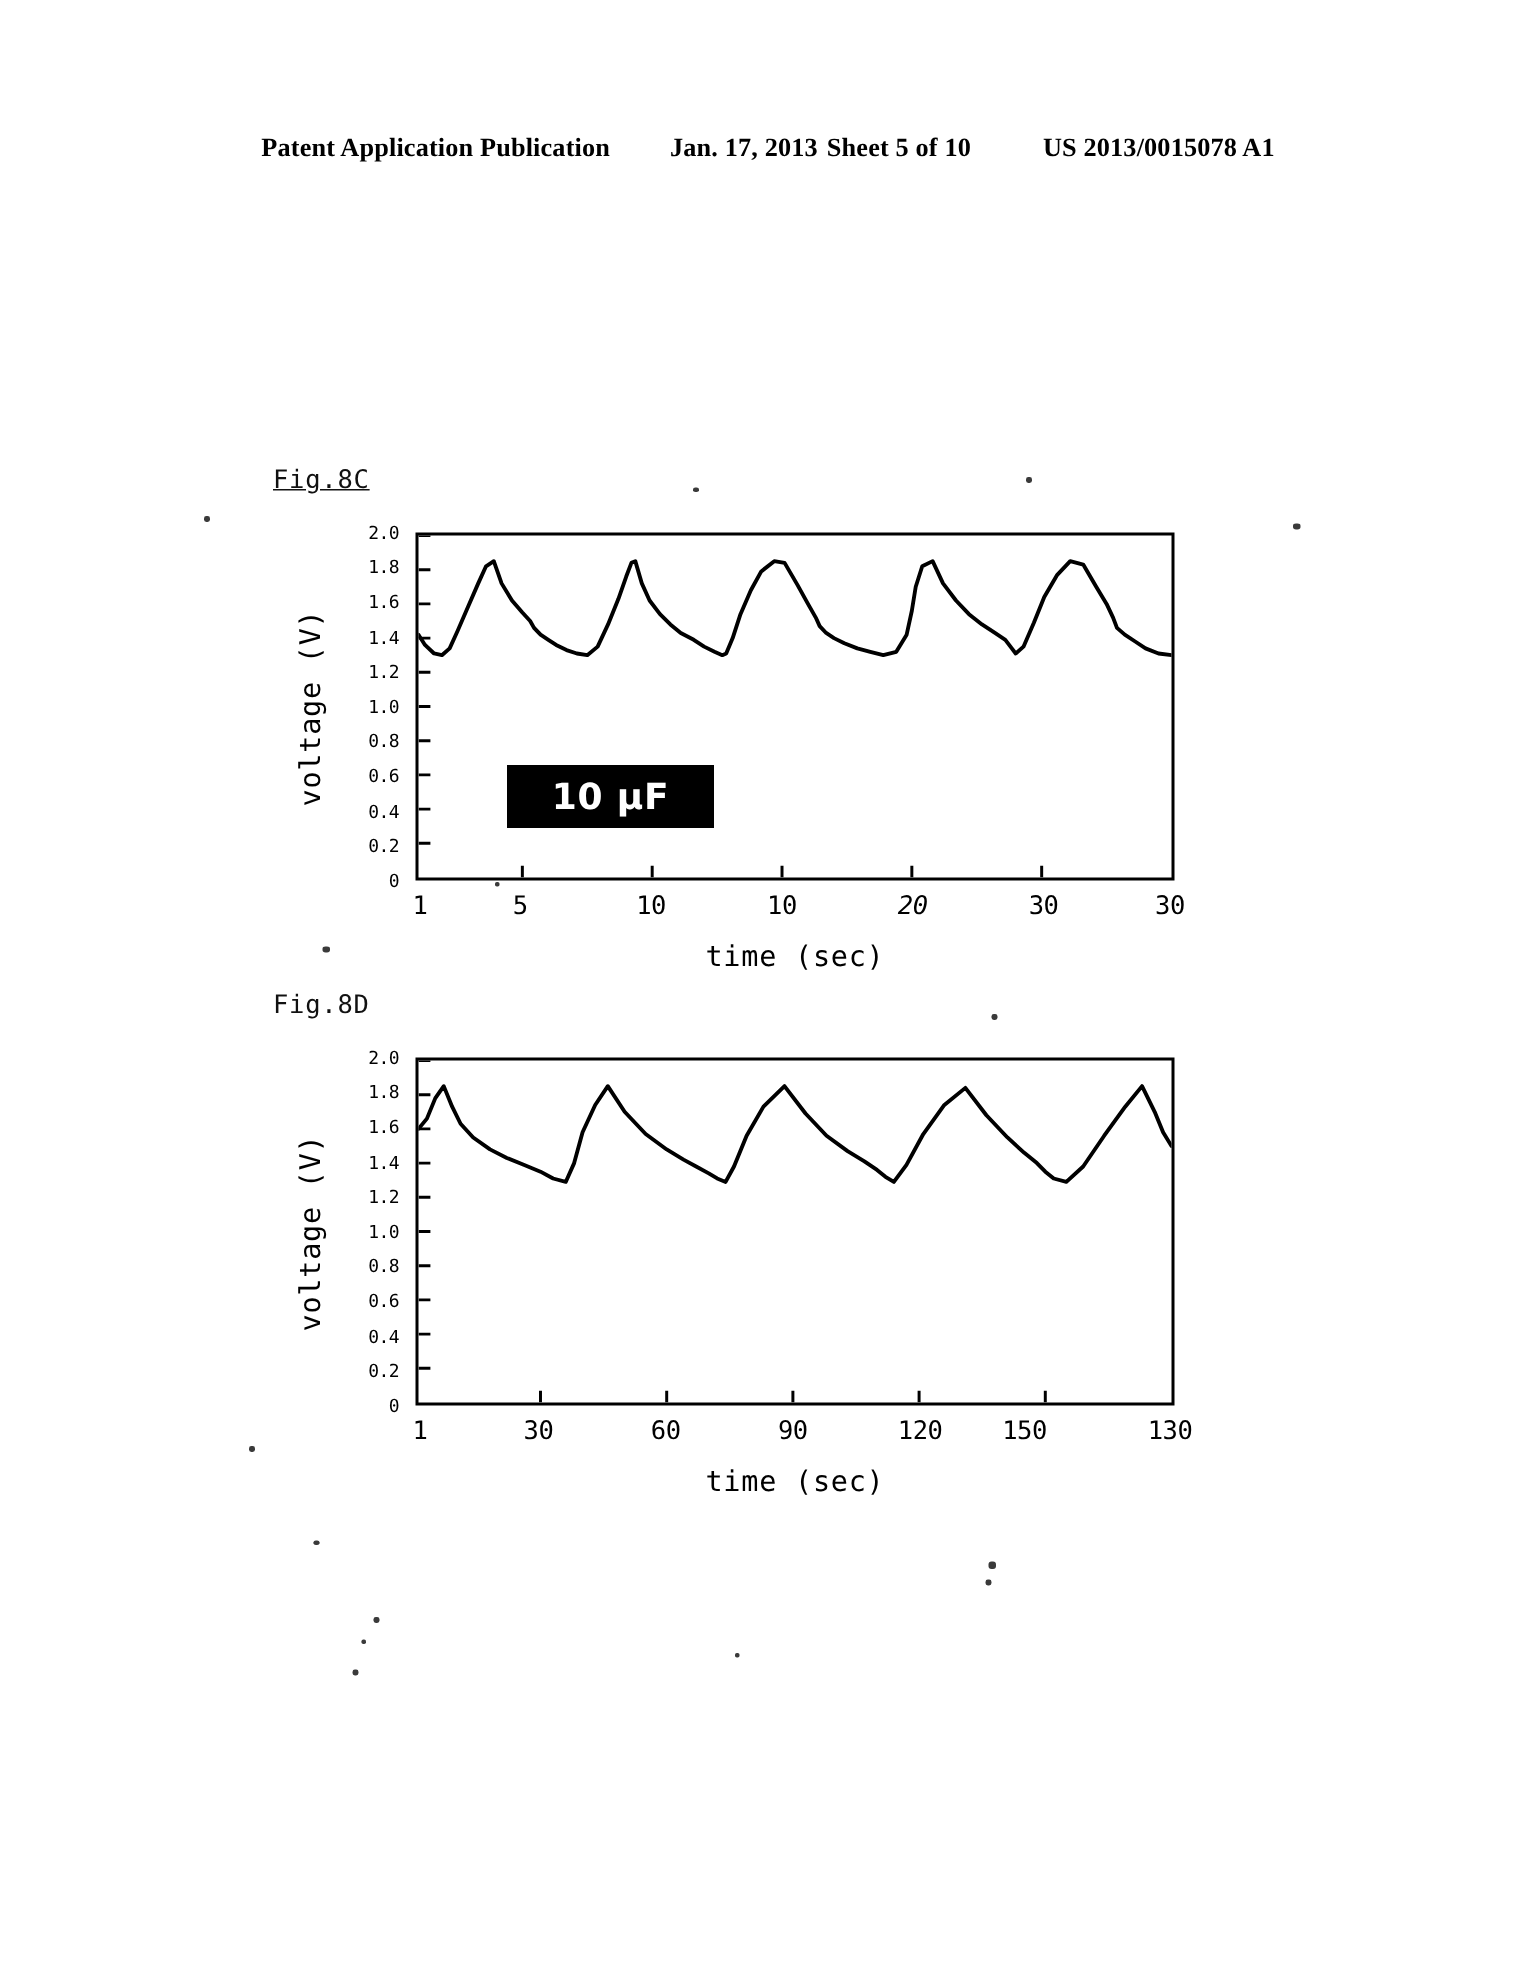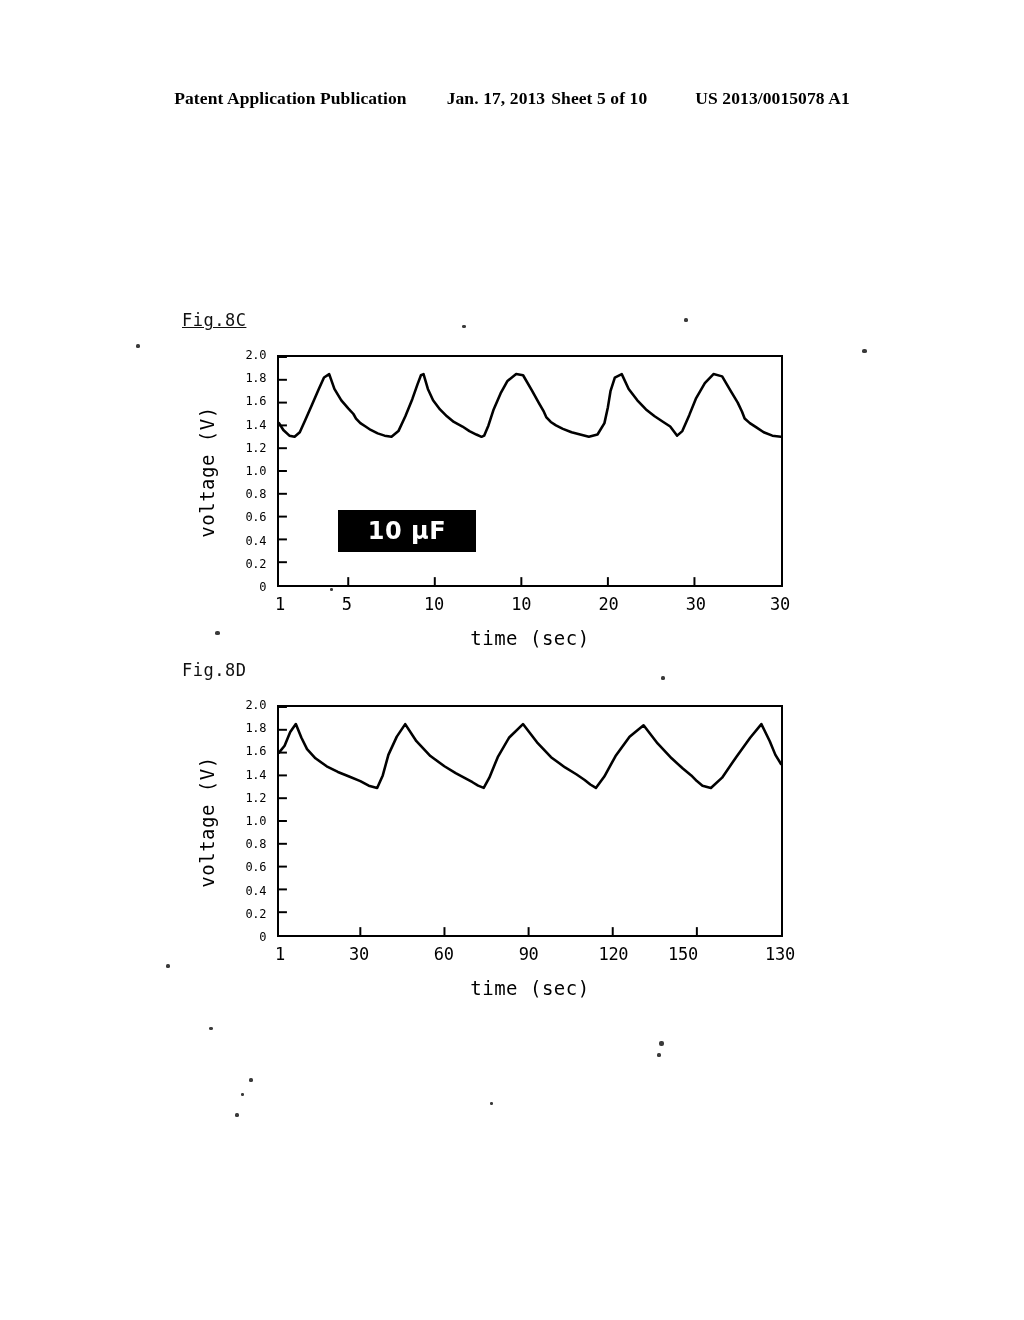--- a/index.html
+++ b/index.html
@@ -211,21 +211,21 @@
         <line y1="232" y2="224" x1="418.7586206896552" x2="418.7586206896552" stroke="#000" stroke-width="2"></line>
         <path d="M0.00 67.28 L4.36 74.24 L10.47 80.04 L15.70 81.20 L20.94 76.56 L26.17 64.96 L33.15 48.72 L40.13 32.48 L45.37 20.88 L50.60 17.40 L55.83 32.48 L62.81 44.08 L69.79 52.20 L75.03 58.00 L77.64 62.64 L82.01 67.28 L87.24 70.76 L92.48 74.24 L99.46 77.72 L106.43 80.04 L113.41 81.20 L120.39 75.40 L127.37 60.32 L134.35 42.92 L139.59 27.84 L143.08 18.56 L145.69 17.40 L150.06 32.48 L155.29 44.08 L162.27 53.36 L169.25 60.32 L176.23 66.12 L184.95 70.76 L191.93 75.40 L198.91 78.88 L204.14 81.20 L206.76 80.04 L211.12 69.60 L216.36 53.36 L223.34 37.12 L230.32 24.36 L239.04 17.40 L246.02 18.56 L254.74 33.64 L261.72 46.40 L266.96 55.68 L269.58 61.48 L273.94 66.12 L279.17 69.60 L286.15 73.08 L294.88 76.56 L303.60 78.88 L312.32 81.20 L321.05 78.88 L328.03 67.28 L331.52 51.04 L334.13 34.80 L338.50 20.88 L345.48 17.40 L352.46 32.48 L361.18 44.08 L369.90 53.36 L378.63 60.32 L387.35 66.12 L394.33 70.76 L398.69 76.56 L401.31 80.04 L406.54 75.40 L413.52 59.16 L420.50 41.76 L429.23 26.68 L437.95 17.40 L446.68 19.72 L455.40 34.80 L462.38 46.40 L466.74 55.68 L469.36 62.64 L474.59 67.28 L481.57 71.92 L488.55 76.56 L497.28 80.04 L506.00 81.20" fill="none" stroke="#000" stroke-width="2.6" stroke-linejoin="round" stroke-linecap="round"></path>
       </svg>
   </div>
   <div class="legend-box" id="legend-8c">10 μF</div>
   <div class="x-ticks" id="xticks-8c">
       <div class="xtick" style="left: 3px;">1</div>
       <div class="xtick" style="left: 69.7931px;">5</div>
       <div class="xtick" style="left: 157.034px;">10</div>
       <div class="xtick" style="left: 244.276px;">10</div>
-      <div class="xtick" style="left: 331.517px;">20</div>
+      <div class="xtick" style="left: 331.517px; font-style: italic;">20</div>
       <div class="xtick" style="left: 418.759px;">30</div>
       <div class="xtick" style="left: 503px;">30</div>
     </div>
   <div class="x-axis-title">time (sec)</div>
 </div>
 
 <div class="fig-label" id="fig8d-label">Fig.8D</div>
 
 <div class="figure" id="figure-8d">
   <div class="y-axis-title">voltage (V)</div>

